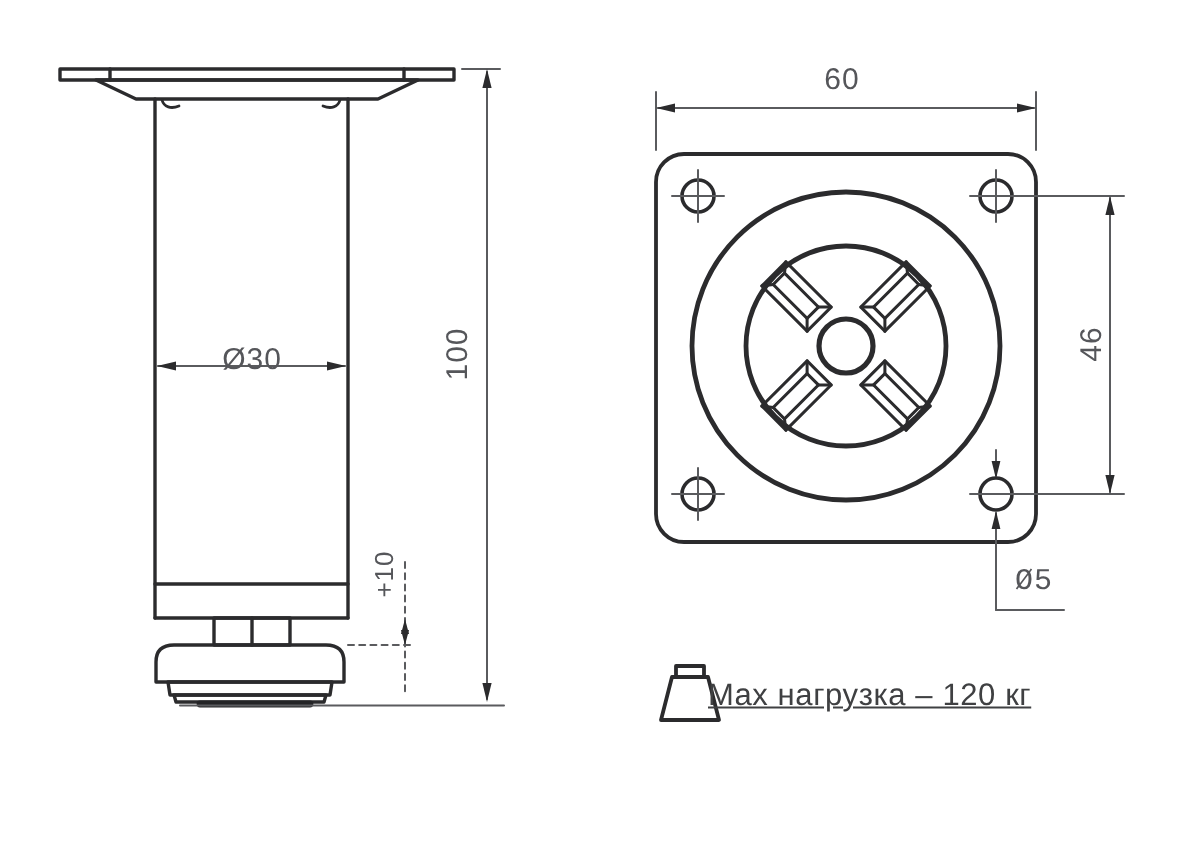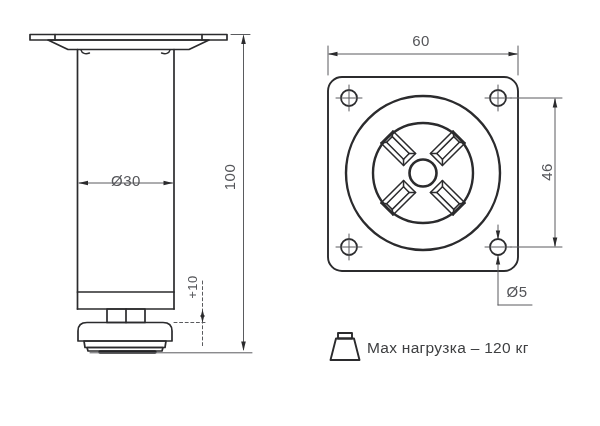--- a/index.html
+++ b/index.html
@@ -165,15 +165,15 @@
         <polygon points="336,338.5 354,338.5 359.5,360 330.5,360"></polygon>
       </g>
     </g>
   </svg>
 
   <div class="dim-label" style="left:126px;top:180px;">Ø30</div>
   <div class="dim-label rot" style="left:229px;top:177px;">100</div>
   <div class="dim-label rot small" style="left:192px;top:287px;">+10</div>
   <div class="dim-label" style="left:421px;top:40px;">60</div>
   <div class="dim-label rot" style="left:546px;top:172px;">46</div>
-  <div class="dim-label" style="left:517px;top:291px;">Ø5</div>
-  <div class="note-label" style="left:367px;top:348px;">Max нагрузка – 120 кг</div>
+  <div class="dim-label" style="left:517px;top:291px;font-family:Liberation Mono, monospace;">Ø5</div>
+  <div class="note-label" style="left:354px;top:348px;text-decoration:underline;">Max нагрузка – 120 кг</div>
 </div>
 
 </body></html>

